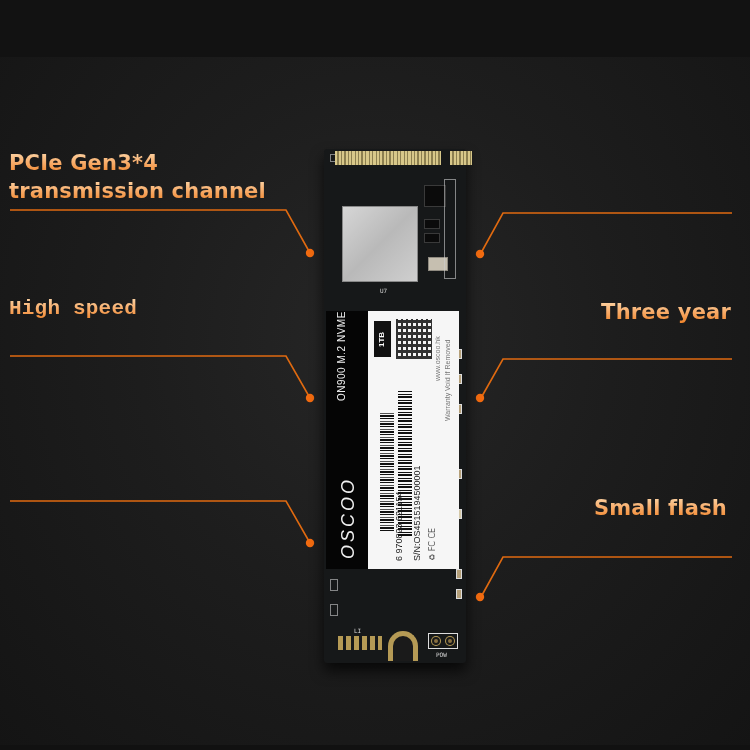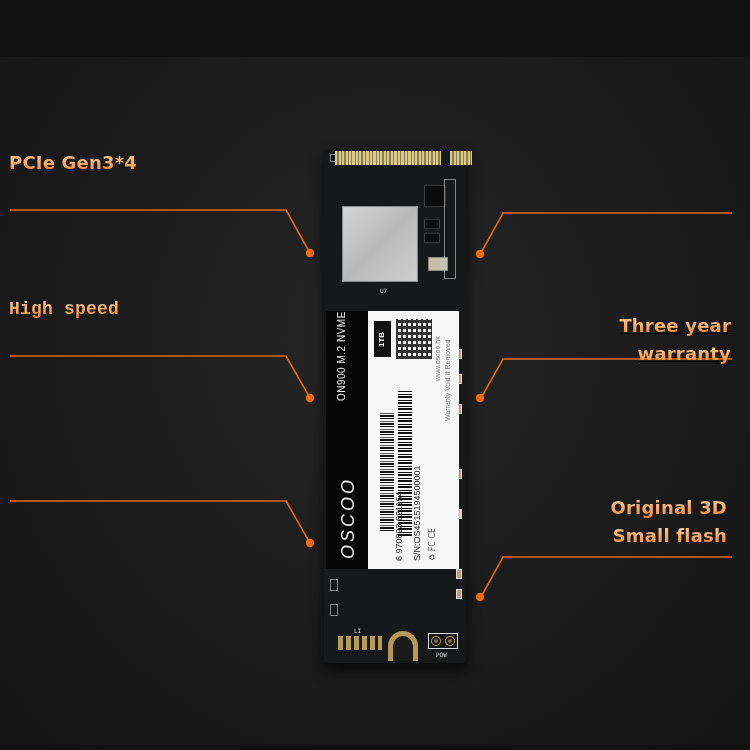--- a/index.html
+++ b/index.html
@@ -6,21 +6,21 @@
   html, body { width: 750px; height: 750px; overflow: hidden; background: #121212; }
   .canvas {
     position: relative; width: 750px; height: 750px;
     background:
       radial-gradient(ellipse at 50% 45%, #262626 0%, #1d1d1d 45%, #141414 100%);
     font-family: "DejaVu Sans", sans-serif;
   }
   .top-band { position: absolute; left: 0; top: 0; width: 750px; height: 57px; background: #121212; }
   .bottom-band { position: absolute; left: 0; top: 745px; width: 750px; height: 5px; background: #111; }
 
-  .feature { position: absolute; font-weight: bold; font-size: 18px; line-height: 28px; letter-spacing: 0.2px; }
+  .feature { position: absolute; font-weight: bold; font-size: 21px; line-height: 28px; letter-spacing: 0.2px; }
   .feature .line {
     display: block; white-space: nowrap;
     background: linear-gradient(180deg, #fde0b8 0%, #f8b070 45%, #f07a1a 100%);
     -webkit-background-clip: text; background-clip: text; color: transparent;
     text-shadow: none;
   }
   .feature.right { text-align: right; }
 
   svg.leaders { position: absolute; left: 0; top: 0; width: 750px; height: 750px; pointer-events: none; }
 
@@ -101,31 +101,30 @@
       <circle cx="310" cy="398" r="4.2"></circle>
       <circle cx="310" cy="543" r="4.2"></circle>
       <circle cx="480" cy="254" r="4.2"></circle>
       <circle cx="480" cy="398" r="4.2"></circle>
       <circle cx="480" cy="597" r="4.2"></circle>
     </g>
   </svg>
 
   <div class="feature" style="left:9px; top:149px;">
     <span class="line">PCIe Gen3*4</span>
+    <span class="line">transmission channel</span>
   </div>
   <div class="feature" style="left:9px; top:295px;font-family:Liberation Mono, monospace;">
     <span class="line">High speed</span>
   </div>
 
-  <div class="feature right" style="right:19px; top:312px;text-decoration:underline;">
+  <div class="feature right" style="right:19px; top:298px;">
     <span class="line">Three year</span>
-    <span class="line">warranty</span>
   </div>
   <div class="feature right" style="right:23px; top:494px;">
-    <span class="line">Original 3D</span>
     <span class="line">Small flash</span>
   </div>
 
   <div class="ssd">
     <div class="pcb">
       <div class="controller"></div>
       <div class="silk" style="left:56px; top:138px;">U7</div>
       <div class="chip" style="left:100px; top:36px; width:22px; height:22px;"></div>
       <div class="chip" style="left:100px; top:70px; width:16px; height:10px;"></div>
       <div class="chip" style="left:100px; top:84px; width:16px; height:10px;"></div>

